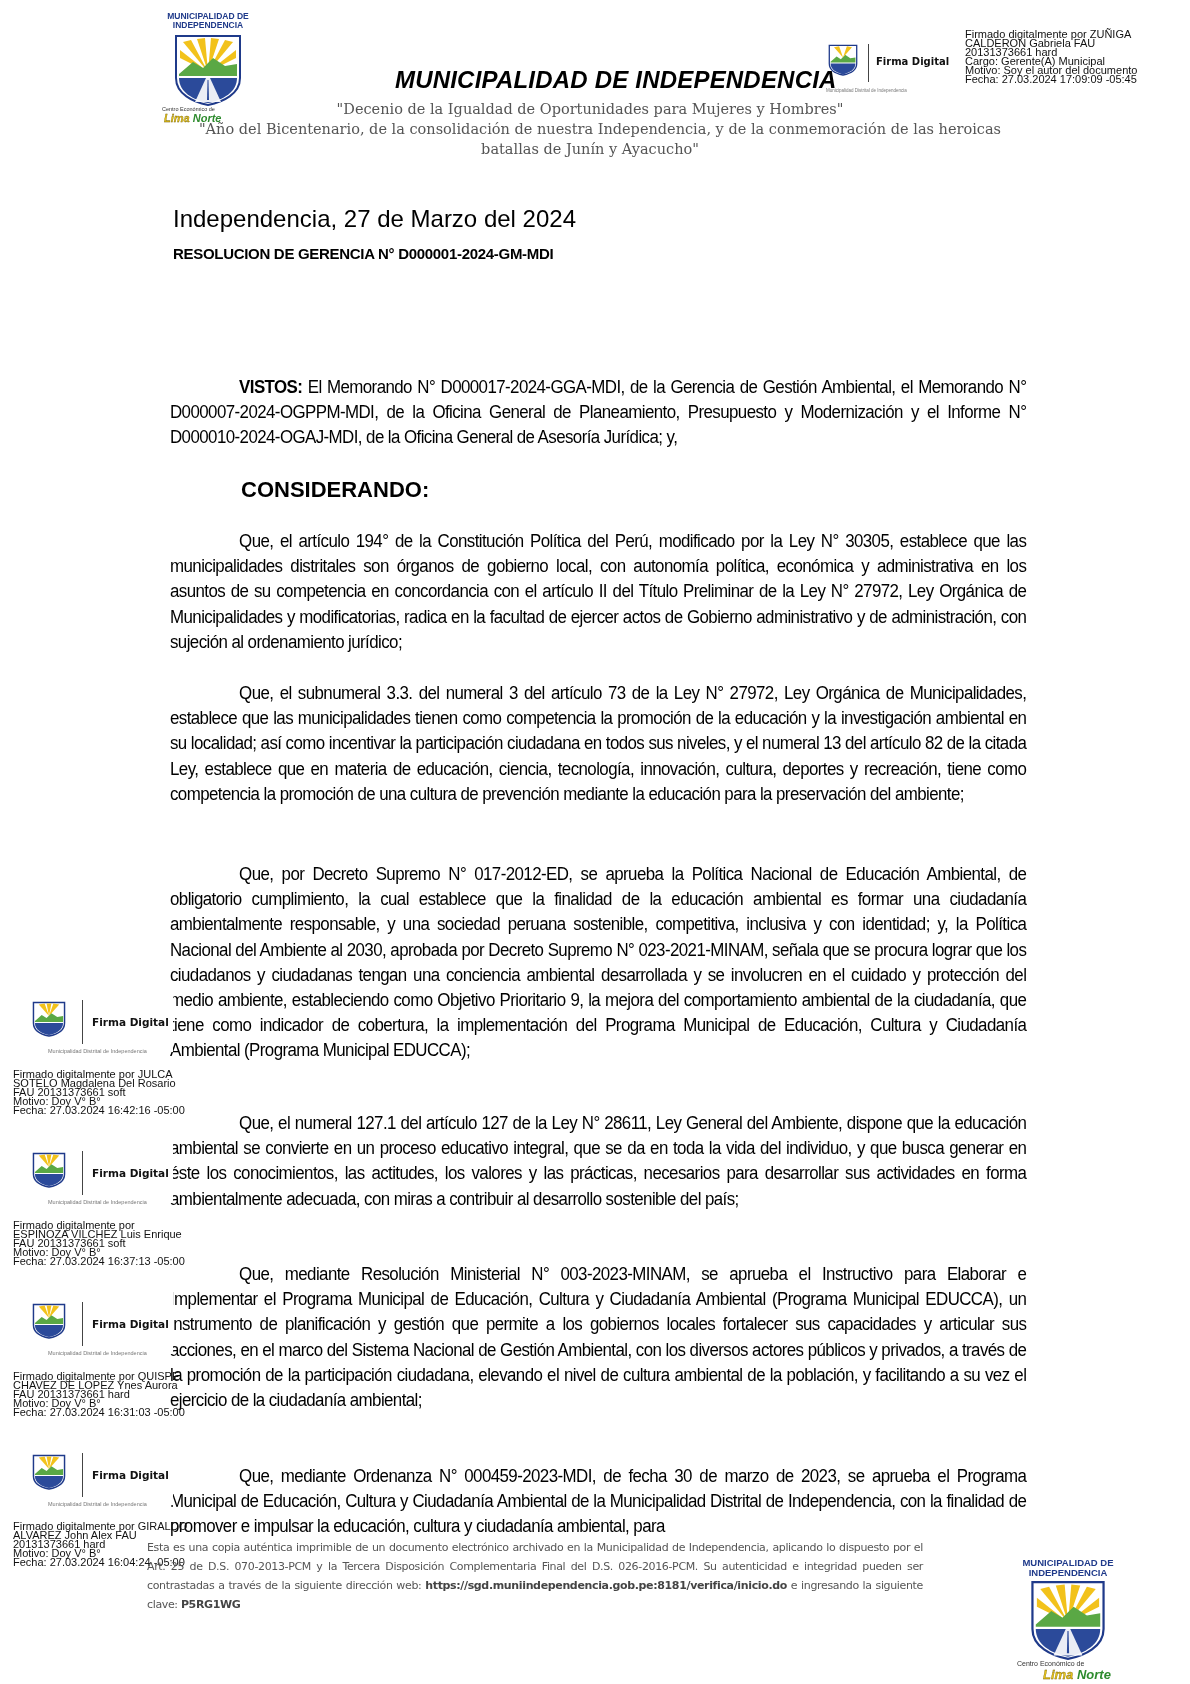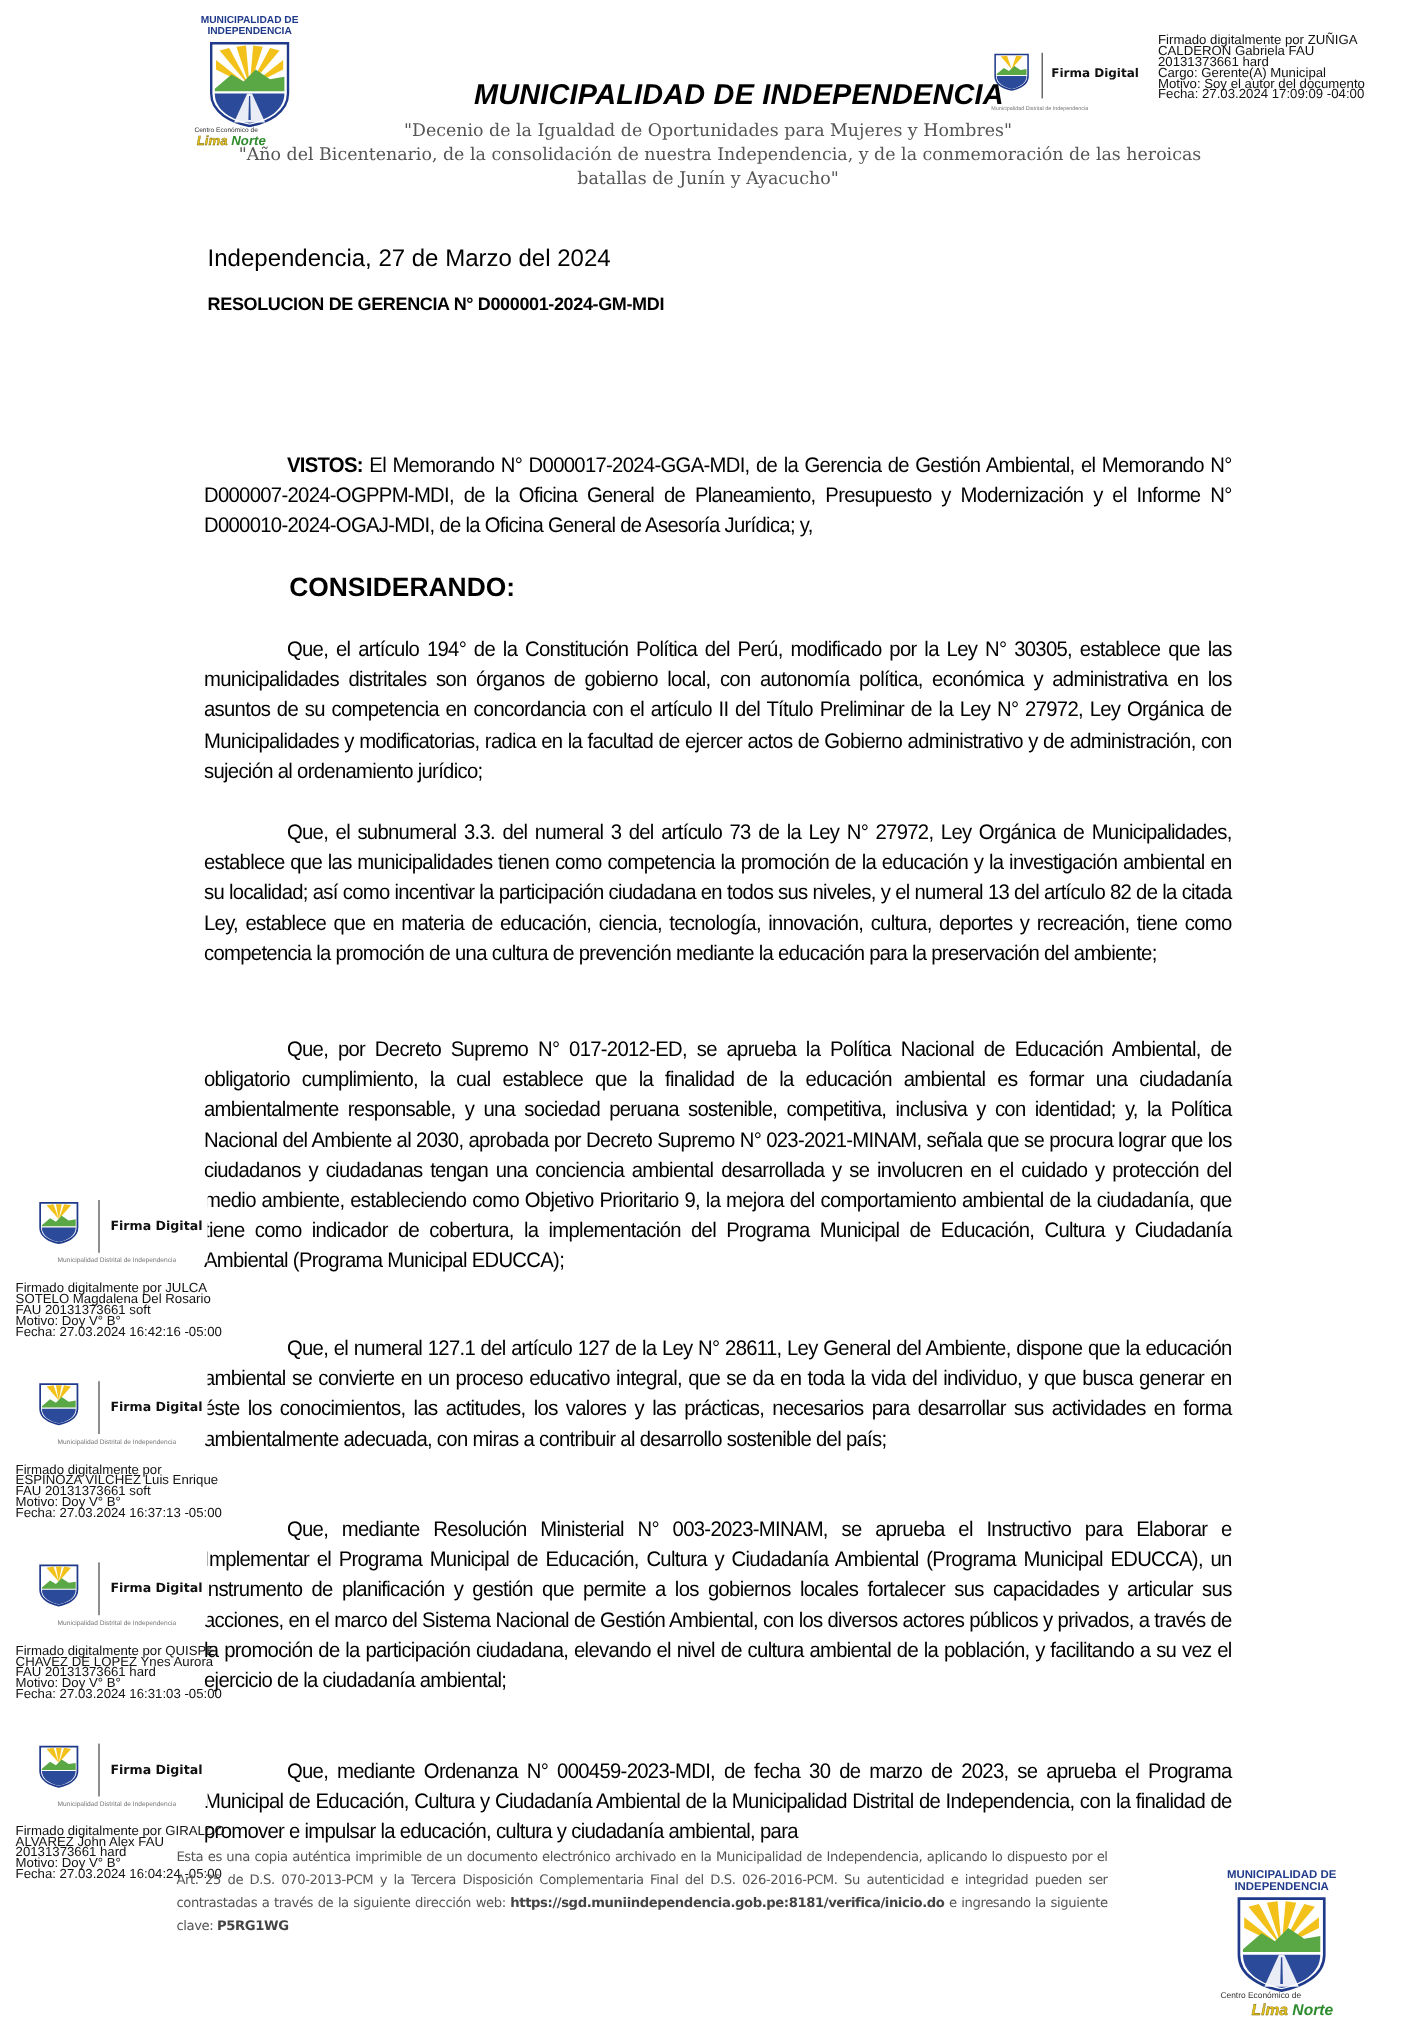--- a/index.html
+++ b/index.html
@@ -17,21 +17,21 @@
   .header-title { left: 395px; top: 66px; font-size: 24px; font-weight: bold; font-style: italic; letter-spacing: 0.2px; }
   .motto { font-family: "DejaVu Serif", serif; color: #555; font-size: 14.5px; text-align: center; }
 
   
   .sig { position: absolute; font-size: 11px; line-height: 9px; color: #111; }
   .sigstamp { position: absolute; }
   .fd { font-weight: bold; font-size: 10.5px; font-family: "DejaVu Sans", sans-serif; color: #111; }
   .mdi { font-size: 5.5px; color: #777; }
   .vline { position: absolute; width: 1px; background: #444; }
 
-  .date { left: 173px; top: 205px; font-size: 20px; }
+  .date { left: 173px; top: 205px; font-size: 24px; }
   .resol { left: 173px; top: 245px; font-size: 15px; font-weight: bold; letter-spacing: -0.3px; }
 
   .body-p { position: absolute; left: 170px; width: 856px; font-size: 17.6px; line-height: 25.2px; text-align: justify; letter-spacing: -0.6px; font-family: "Liberation Sans", sans-serif; transform: scaleX(0.96); transform-origin: left top; width: 892px; }
   .body-p .ind { display: inline-block; width: 72px; }
   .heading { left: 241px; top: 477px; font-size: 22px; font-weight: bold; }
 
   .footer { position: absolute; left: 147px; top: 1538px; width: 776px; font-family: "DejaVu Sans", sans-serif; font-size: 11px; line-height: 19px; color: #555; text-align: justify; letter-spacing: -0.35px; }
   .footer b { color: #444; }
 </style>
 </head>
@@ -78,21 +78,21 @@
   <div class="vline" style="left:44px; top:12px; height:38px;"></div>
   <div class="abs fd" style="left:52px; top:24px; font-size:10px;">Firma Digital</div>
   <div class="abs mdi" style="left:2px; top:56px; font-size:4.5px; white-space:nowrap;">Municipalidad Distrital de Independencia</div>
 </div>
 <div class="sig" style="left:965px; top:30px;">
   <div>Firmado digitalmente por ZUÑIGA</div>
   <div>CALDERON Gabriela FAU</div>
   <div>20131373661 hard</div>
   <div>Cargo: Gerente(A) Municipal</div>
   <div>Motivo: Soy el autor del documento</div>
-  <div>Fecha: 27.03.2024 17:09:09 -04:00</div>
+  <div>Fecha: 27.03.2024 17:09:09 -05:45</div>
 </div>
 
 <div class="abs date">Independencia, 27 de Marzo del 2024</div>
 <div class="abs resol">RESOLUCION DE GERENCIA N°  D000001-2024-GM-MDI</div>
 
 <div class="body-p" style="top:375px;"><span class="ind"></span><b>VISTOS:</b><span> El Memorando N° D000017-2024-GGA-MDI, de la Gerencia de Gestión Ambiental, el Memorando N° D000007-2024-OGPPM-MDI, de la Oficina General de Planeamiento, Presupuesto y Modernización y el Informe N° D000010-2024-OGAJ-MDI, de la Oficina General de Asesoría Jurídica; y,</span></div>
 
 <div class="abs heading">CONSIDERANDO:</div>
 
 <div class="body-p" style="top:529px;"><span class="ind"></span><span>Que, el artículo 194° de la Constitución Política del Perú, modificado por la Ley N° 30305, establece que las municipalidades distritales son órganos de gobierno local, con autonomía política, económica y administrativa en los asuntos de su competencia en concordancia con el artículo II del Título Preliminar de la Ley N° 27972, Ley Orgánica de Municipalidades y modificatorias, radica en la facultad de ejercer actos de Gobierno administrativo y de administración, con sujeción al ordenamiento jurídico;</span></div>

